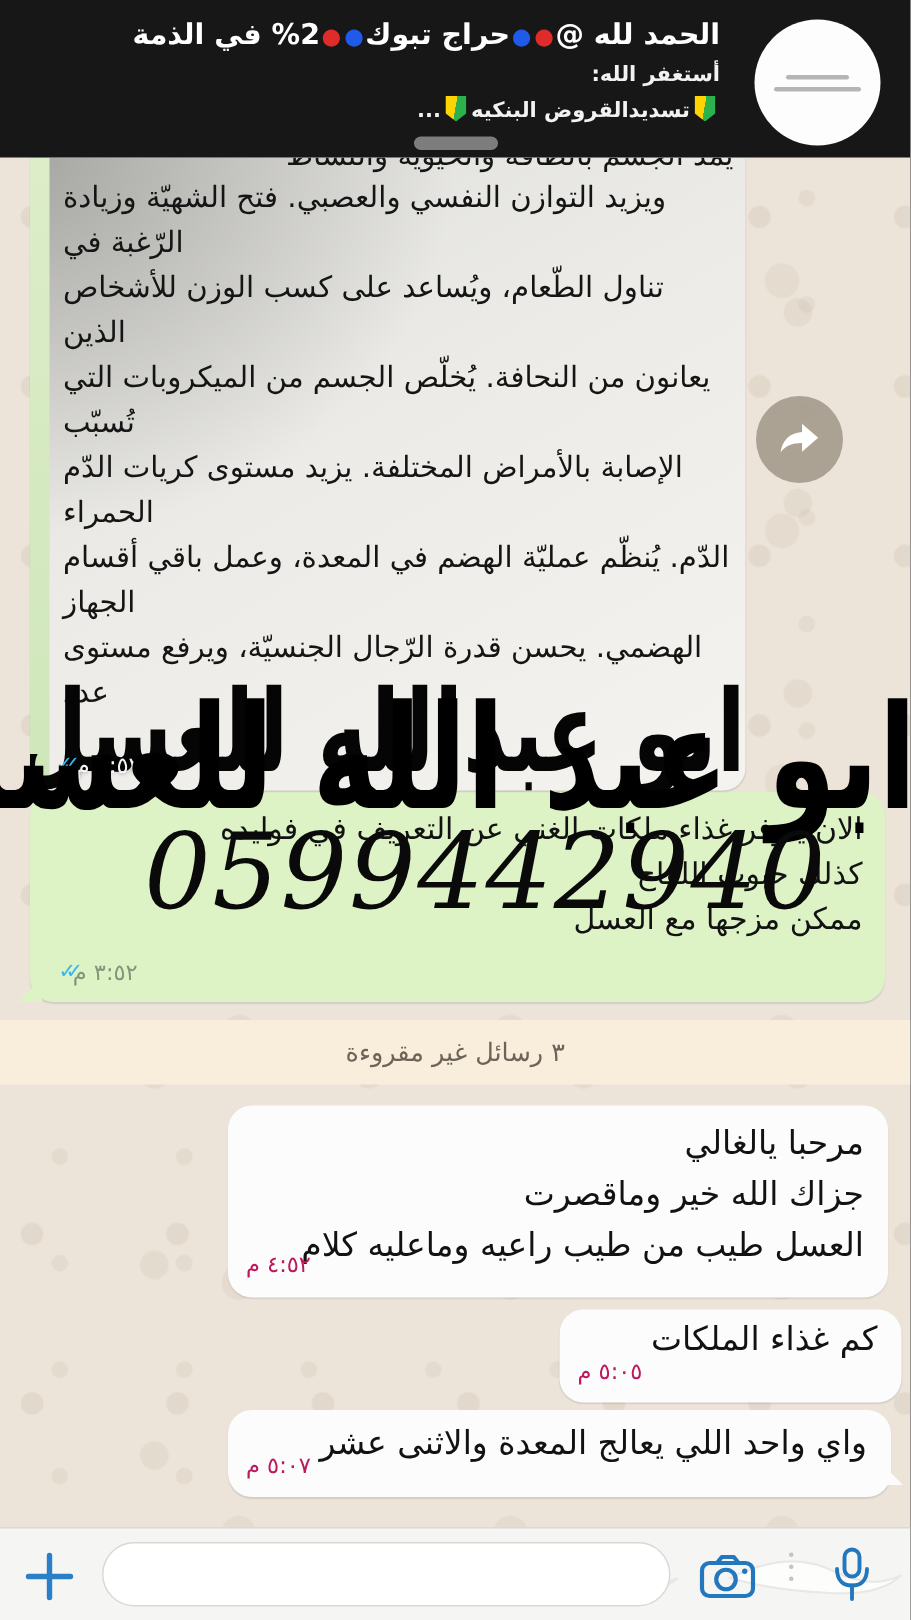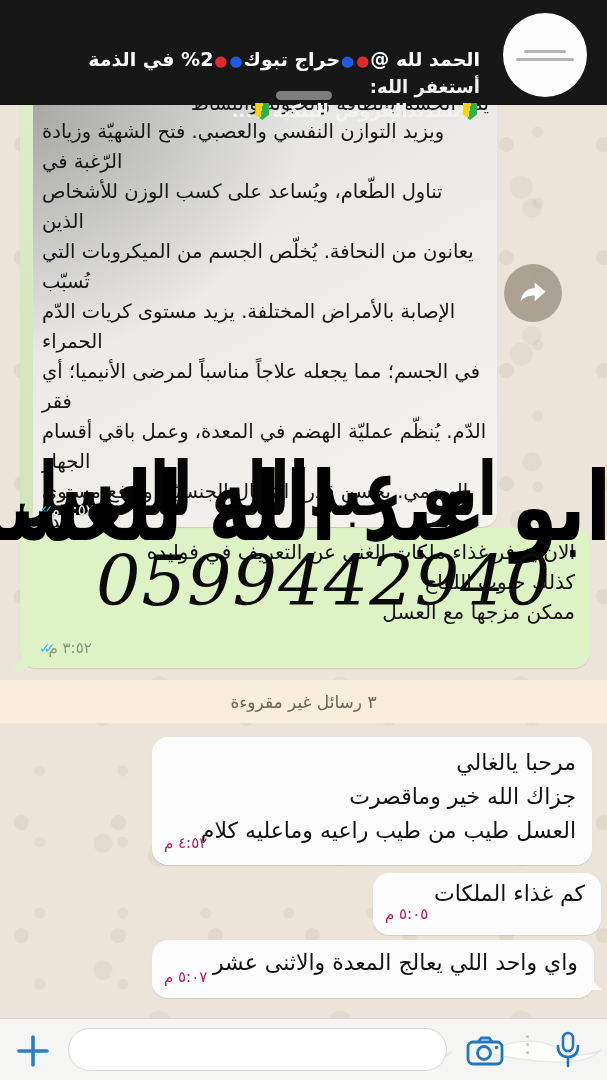--- a/index.html
+++ b/index.html
@@ -7,23 +7,23 @@
   .screen{position:relative;width:607px;height:1080px;margin:0 auto;overflow:hidden;
     background-color:#ece4d9;
     background-image:
       radial-gradient(circle at 22% 28%, rgba(166,146,122,0.14) 0 7px, rgba(0,0,0,0) 8px),
       radial-gradient(circle at 72% 64%, rgba(166,146,122,0.11) 0 9px, rgba(0,0,0,0) 10px),
       radial-gradient(circle at 48% 86%, rgba(166,146,122,0.11) 0 5px, rgba(0,0,0,0) 6px),
       radial-gradient(circle at 88% 12%, rgba(166,146,122,0.10) 0 11px, rgba(0,0,0,0) 12px);
     background-size:97px 113px,143px 127px,83px 71px,181px 167px;}
   
   .header{position:absolute;top:0;left:0;width:607px;height:105px;background:#171717;z-index:20;}
-  .header-text{position:absolute;top:10px;right:127px;left:12px;direction:rtl;text-align:right;color:#fff;margin-top:36px;}
+  .header-text{position:absolute;top:10px;right:127px;left:12px;direction:rtl;text-align:right;color:#fff;}
   .header-title{font-size:19px;font-weight:bold;line-height:27px;white-space:nowrap;}
-  .header-sub{font-size:18px;line-height:24px;color:#f2f2f2;font-weight:bold;}
+  .header-sub{font-size:14px;line-height:24px;color:#f2f2f2;font-weight:bold;}
   .dot{display:inline-block;font-size:15px;margin:0 1px;}
   .dot-red{color:#e02b2b;}
   .dot-blue{color:#1f5be8;}
   .badge{display:inline-block;width:14px;height:17px;vertical-align:-3px;margin:0 3px;
     background:linear-gradient(100deg,#ffd400 47%,#2bb24c 47%);
     clip-path:polygon(0 0,100% 0,100% 68%,50% 100%,0 68%);}
   .avatar{position:absolute;top:13px;right:20px;width:84px;height:84px;border-radius:50%;background:#fdfdfd;
     display:flex;flex-direction:column;align-items:center;justify-content:center;gap:5px;}
   .avatar-line{height:3px;border-radius:2px;background:#b5b5b5;}
   .avatar-line.l1{width:42px;}
@@ -106,21 +106,20 @@
   <div class="photo-msg">
     <div class="paper-strip"></div>
     <div class="photo-text">
       <div class="clip-line">
           <span>يمدّ الجسم بالطاقة والحيوية والنشاط</span>
         </div>
       <div>ويزيد التوازن النفسي والعصبي. فتح الشهيّة وزيادة الرّغبة في</div>
       <div>تناول الطّعام، ويُساعد على كسب الوزن للأشخاص الذين</div>
       <div>يعانون من النحافة. يُخلّص الجسم من الميكروبات التي تُسبّب</div>
       <div>الإصابة بالأمراض المختلفة. يزيد مستوى كريات الدّم الحمراء</div>
-      <div>في الجسم؛ مما يجعله علاجاً مناسباً لمرضى الأنيميا؛ أي فقر</div>
       <div>الدّم. يُنظّم عمليّة الهضم في المعدة، وعمل باقي أقسام الجهاز</div>
       <div>الهضمي. يحسن قدرة الرّجال الجنسيّة، ويرفع مستوى عدد</div>
 
     </div>
     <div class="callig-1">ابو عبدالله للعسل</div>
     <div class="photo-time">
       <span>٣:٥٢ م</span>
       <span class="ticks">✓✓</span>
     </div>
   </div>

